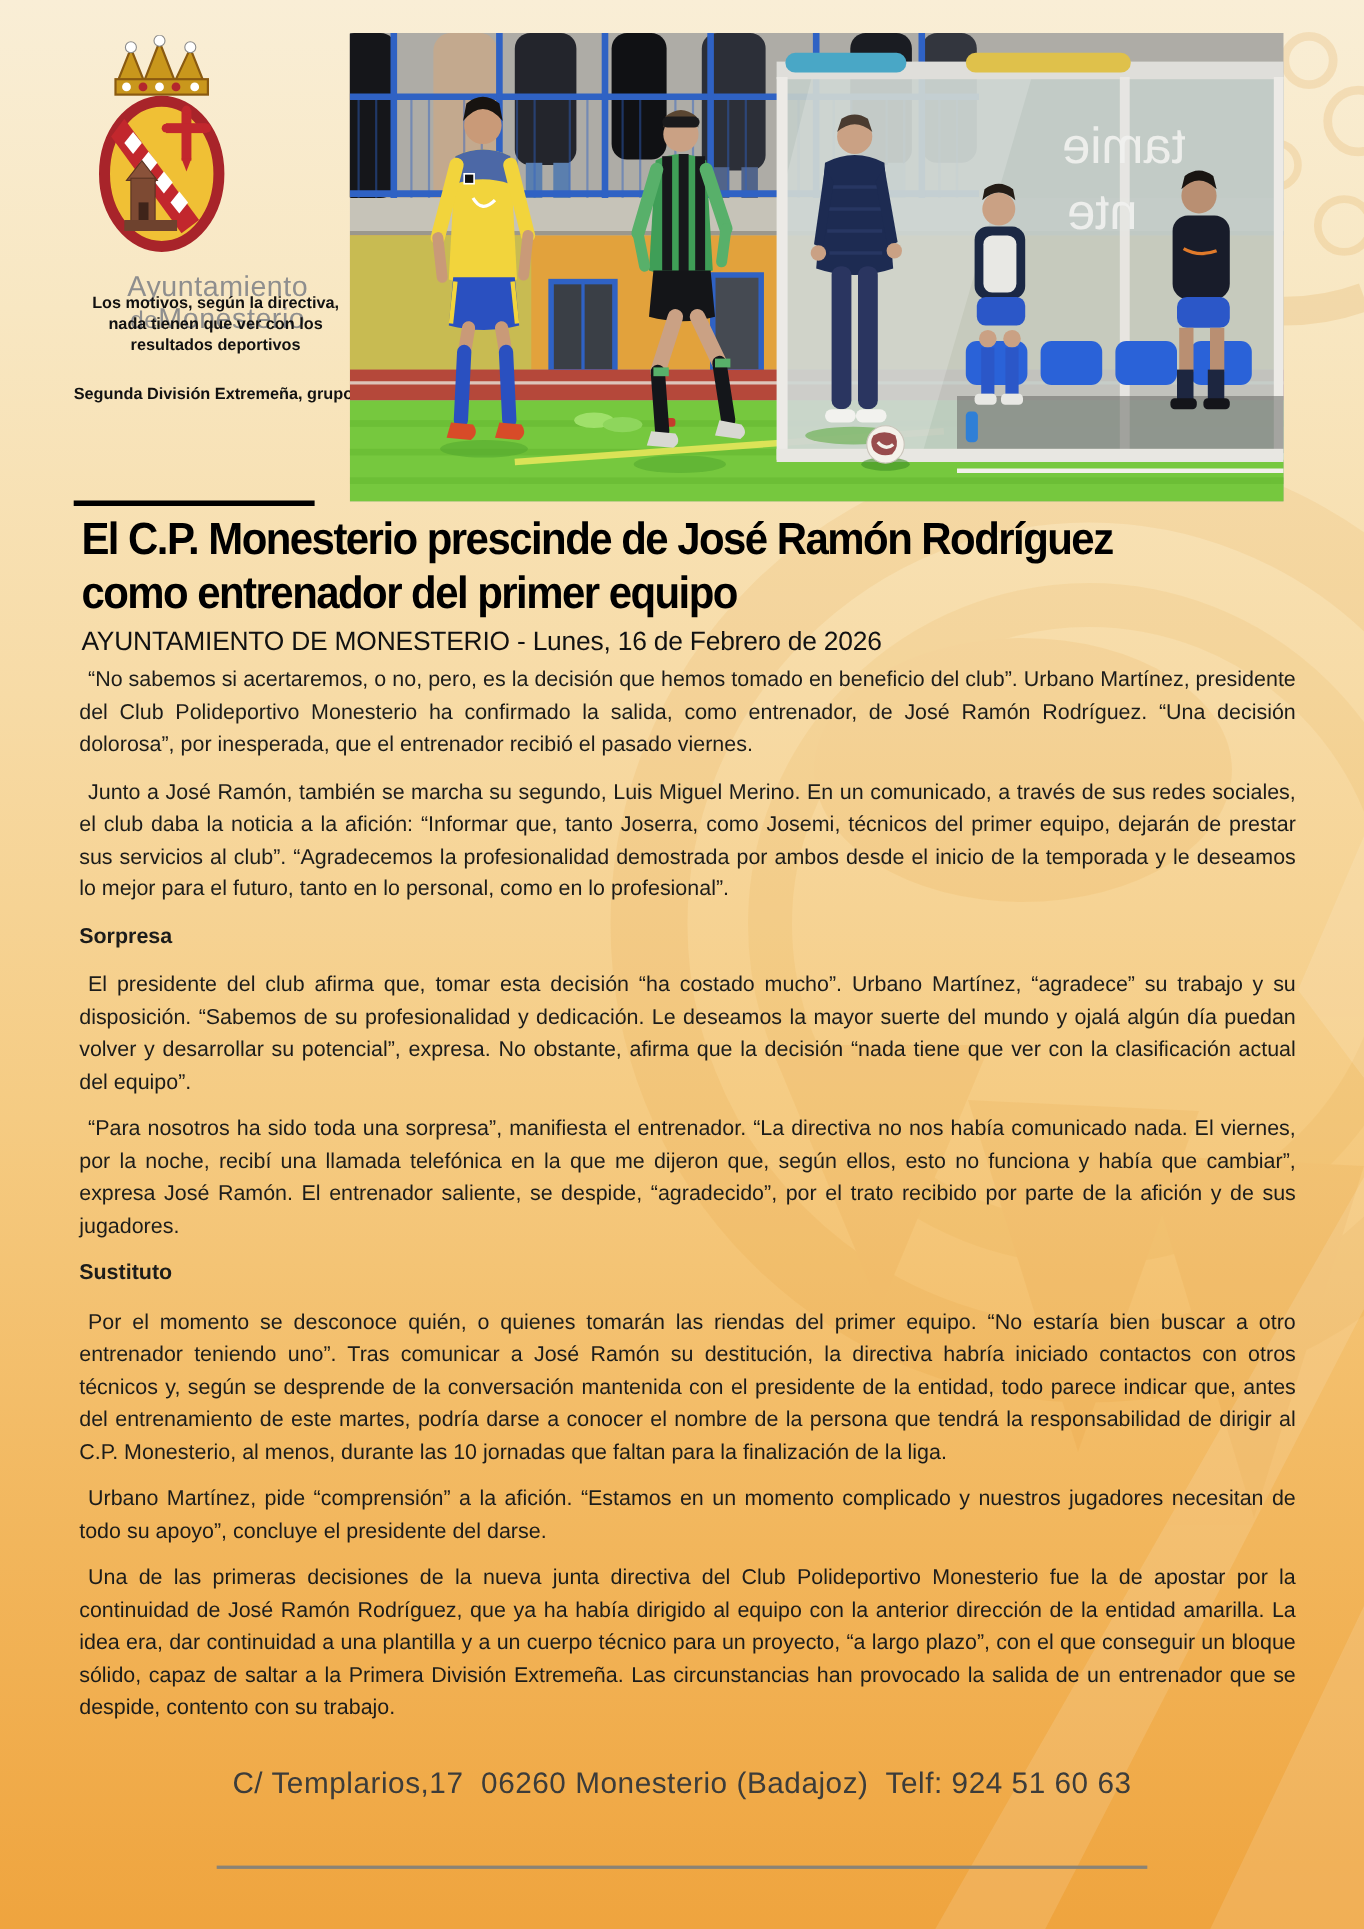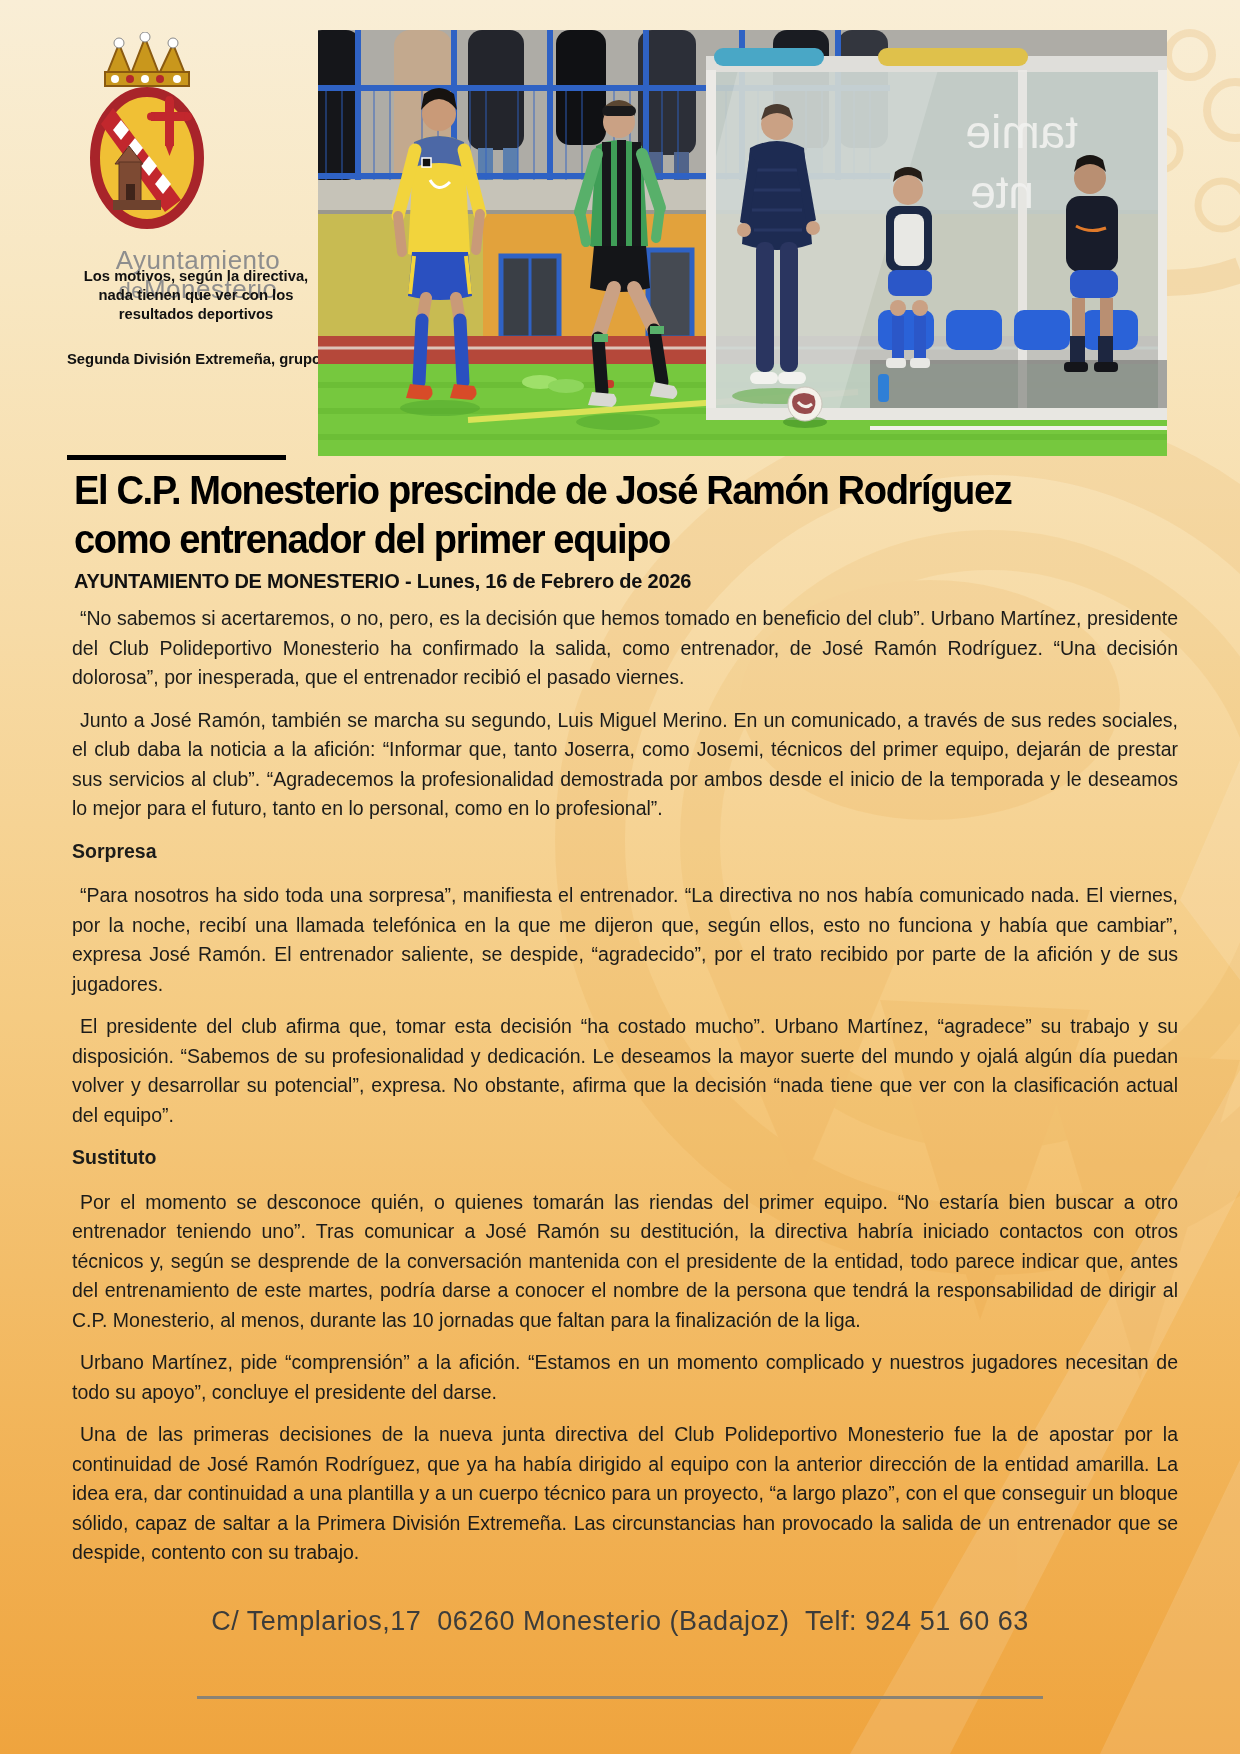--- a/index.html
+++ b/index.html
@@ -15,21 +15,21 @@
   .org-name .small{font-size:22px;vertical-align:baseline;}
   .kicker-deck{position:absolute;left:67px;top:267px;width:258px;font-weight:700;font-size:14.8px;line-height:19px;color:#111;text-align:center;}
   .kicker-league{position:absolute;left:67px;top:351px;width:270px;font-weight:700;font-size:14.8px;color:#111;}
 
   .photo{position:absolute;left:318px;top:30px;width:849px;height:426px;}
 
   .rule-black{position:absolute;left:67px;top:455px;width:219px;height:5px;background:#000;}
   .headline{position:absolute;left:74px;top:466px;width:1080px;margin:0;color:#000;
             font-size:41px;font-weight:700;letter-spacing:-1.5px;line-height:49px;
             transform:scaleX(.93);transform-origin:left top;}
-  .byline{position:absolute;left:74px;top:570px;margin:0;color:#111;font-size:20px;font-weight:700;letter-spacing:-.2px;}
+  .byline{position:absolute;left:74px;top:570px;margin:0;color:#111;font-size:24px;font-weight:400;letter-spacing:-.2px;}
 
   .body-copy{position:absolute;left:72px;top:604px;width:1106px;color:#1c1c1a;
              font-size:19.5px;line-height:29.5px;text-align:justify;}
   .body-copy p{margin:0 0 13px 0;text-indent:8px;hyphens:auto;}
   .body-copy h3{margin:7px 0 15px 0;font-size:19.5px;font-weight:700;text-indent:0;}
 
   .footer-rule{position:absolute;left:197px;top:1696px;width:846px;height:3px;background:#8a8375;}
   .footer-address{position:absolute;left:0;top:1606px;width:1240px;text-align:center;color:#3c3c3a;
                   font-size:27px;letter-spacing:.5px;white-space:pre-wrap;}
 </style>
@@ -302,22 +302,22 @@
     </svg>
 
     <div class="rule-black"></div>
     <h1 class="headline">El C.P. Monesterio prescinde de José Ramón Rodríguez como entrenador del primer equipo</h1>
     <p class="byline">AYUNTAMIENTO DE MONESTERIO - Lunes, 16 de Febrero de 2026</p>
 
     <div class="body-copy">
         <p>“No sabemos si acertaremos, o no, pero, es la decisión que hemos tomado en beneficio del club”. Urbano Martínez, presidente del Club Polideportivo Monesterio ha confirmado la salida, como entrenador, de José Ramón Rodríguez. “Una decisión dolorosa”, por inesperada, que el entrenador recibió el pasado viernes.</p>
         <p>Junto a José Ramón, también se marcha su segundo, Luis Miguel Merino. En un comunicado, a través de sus redes sociales, el club daba la noticia a la afición: “Informar que, tanto Joserra, como Josemi, técnicos del primer equipo, dejarán de prestar sus servicios al club”. “Agradecemos la profesionalidad demostrada por ambos desde el inicio de la temporada y le deseamos lo mejor para el futuro, tanto en lo personal, como en lo profesional”.</p>
         <h3>Sorpresa</h3>
+        <p>El presidente del club afirma que, tomar esta decisión “ha costado mucho”. Urbano Martínez, “agradece” su trabajo y su disposición. “Sabemos de su profesionalidad y dedicación. Le deseamos la mayor suerte del mundo y ojalá algún día puedan volver y desarrollar su potencial”, expresa. No obstante, afirma que la decisión “nada tiene que ver con la clasificación actual del equipo”.</p>
         <p>“Para nosotros ha sido toda una sorpresa”, manifiesta el entrenador. “La directiva no nos había comunicado nada. El viernes, por la noche, recibí una llamada telefónica en la que me dijeron que, según ellos, esto no funciona y había que cambiar”, expresa José Ramón. El entrenador saliente, se despide, “agradecido”, por el trato recibido por parte de la afición y de sus jugadores.</p>
-        <p>El presidente del club afirma que, tomar esta decisión “ha costado mucho”. Urbano Martínez, “agradece” su trabajo y su disposición. “Sabemos de su profesionalidad y dedicación. Le deseamos la mayor suerte del mundo y ojalá algún día puedan volver y desarrollar su potencial”, expresa. No obstante, afirma que la decisión “nada tiene que ver con la clasificación actual del equipo”.</p>
         <h3>Sustituto</h3>
         <p>Por el momento se desconoce quién, o quienes tomarán las riendas del primer equipo. “No estaría bien buscar a otro entrenador teniendo uno”. Tras comunicar a José Ramón su destitución, la directiva habría iniciado contactos con otros técnicos y, según se desprende de la conversación mantenida con el presidente de la entidad, todo parece indicar que, antes del entrenamiento de este martes, podría darse a conocer el nombre de la persona que tendrá la responsabilidad de dirigir al C.P. Monesterio, al menos, durante las 10 jornadas que faltan para la finalización de la liga.</p>
         <p>Urbano Martínez, pide “comprensión” a la afición. “Estamos en un momento complicado y nuestros jugadores necesitan de todo su apoyo”, concluye el presidente del darse.</p>
         <p>Una de las primeras decisiones de la nueva junta directiva del Club Polideportivo Monesterio fue la de apostar por la continuidad de José Ramón Rodríguez, que ya ha había dirigido al equipo con la anterior dirección de la entidad amarilla. La idea era, dar continuidad a una plantilla y a un cuerpo técnico para un proyecto, “a largo plazo”, con el que conseguir un bloque sólido, capaz de saltar a la Primera División Extremeña. Las circunstancias han provocado la salida de un entrenador que se despide, contento con su trabajo.</p>
       </div>
 
     <div class="footer-rule"></div>
     <div class="footer-address">C/ Templarios,17  06260 Monesterio (Badajoz)  Telf: 924 51 60 63</div>
 
   </div>

